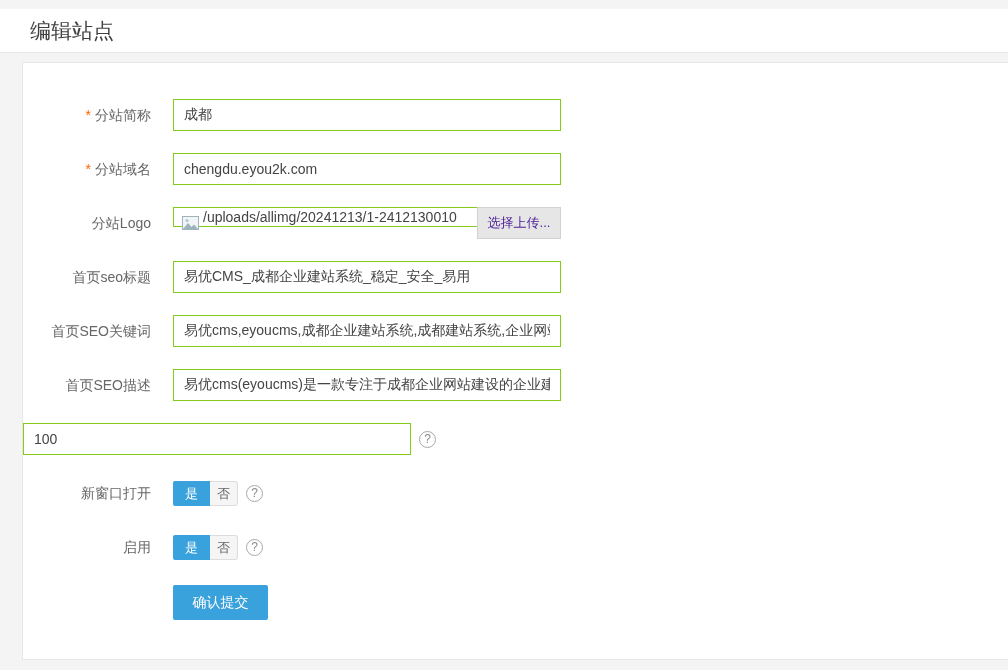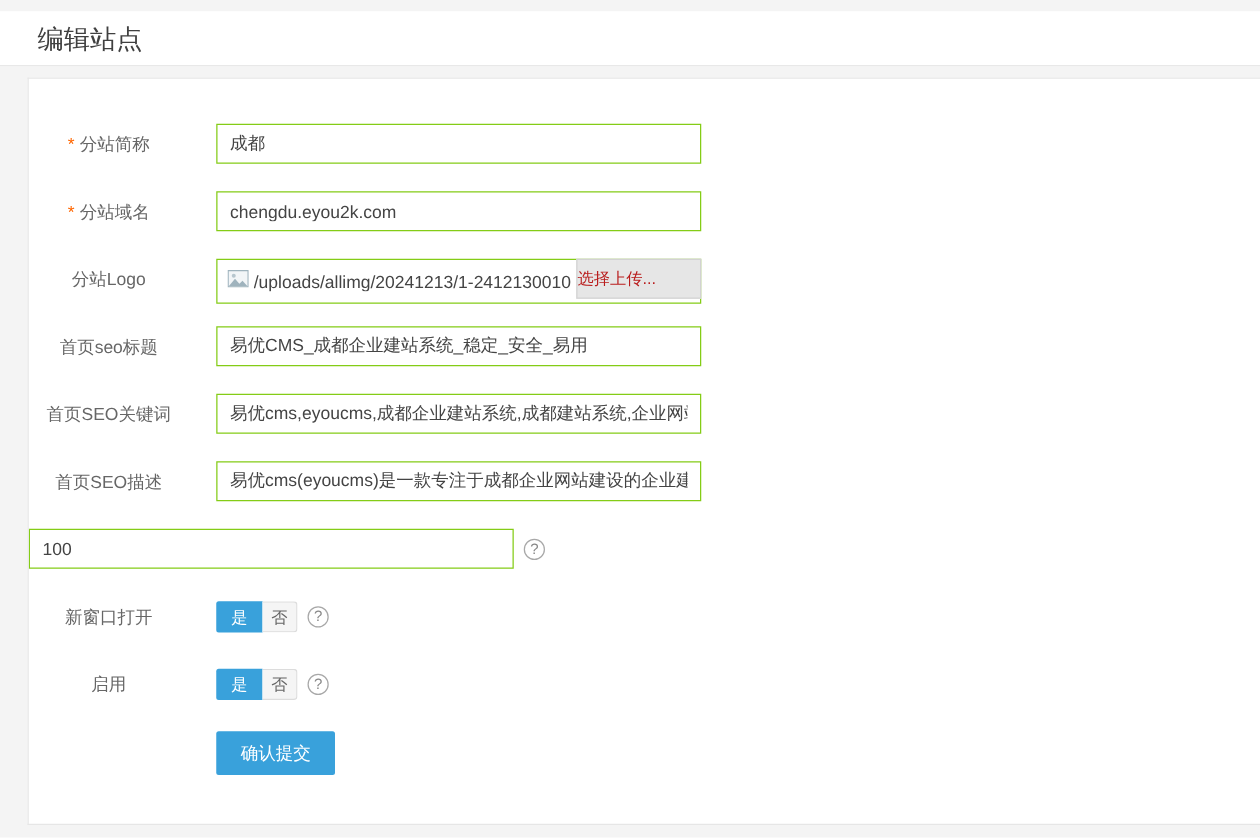--- a/index.html
+++ b/index.html
@@ -18,36 +18,36 @@
   }
   .page-title { font-size:21px; color:#404040; }
   .panel {
     position:absolute; top:62px; left:22px; right:0; height:598px;
     background:#ffffff; border:1px solid #e6e6e6; border-right:none;
     overflow:hidden;
   }
   .form { padding-top:36px; }
   .row { display:flex; align-items:center; margin-bottom:22px; min-height:32px; }
   .row-label {
-    width:128px; text-align:center; margin-right:22px;
+    width:128px; text-align:right; margin-right:22px;
     font-size:14px; color:#666; line-height:32px; white-space:nowrap;
   }
   .req { color:#ff6600; margin-right:4px; font-size:14px; }
   .txt-input {
     width:388px; height:32px; border:1px solid #84cc16; background:#fff;
     padding:0 10px; font-size:14px; color:#444; outline:none;
     font-family:"Liberation Sans","DejaVu Sans",sans-serif;
   }
   .logo-wrap { position:relative; width:388px; height:32px; }
-  .logo-input { width:388px; height:36px; padding-left:29px; padding-right:10px; }
+  .logo-input { width:388px; height:20px; padding-left:29px; padding-right:10px; }
   .img-icon { position:absolute; left:9px; top:9px; width:17px; height:14px; pointer-events:none; }
   .upload-btn {
-    position:absolute; right:0; top:0; width:100px; height:32px;
+    position:absolute; right:0; top:0; width:84px; height:32px;
     background:#e6e6e6; border:1px solid #d2d2d2;
-    font-size:13px; color:#b91c1c; text-align:left; line-height:30px;
+    font-size:13px; color:#4c1d95; text-align:center; line-height:30px;
     cursor:pointer; white-space:nowrap;
     font-family:"Liberation Sans","DejaVu Sans",sans-serif;
   }
   .toggle { display:inline-flex; height:25px; }
   .t-yes {
     padding:0 12px; height:25px; line-height:25px; font-size:13px;
     color:#fff; border-radius:2px 0 0 2px; cursor:pointer;
   }
   .t-no {
     padding:0 7px; height:25px; line-height:23px; font-size:13px;

